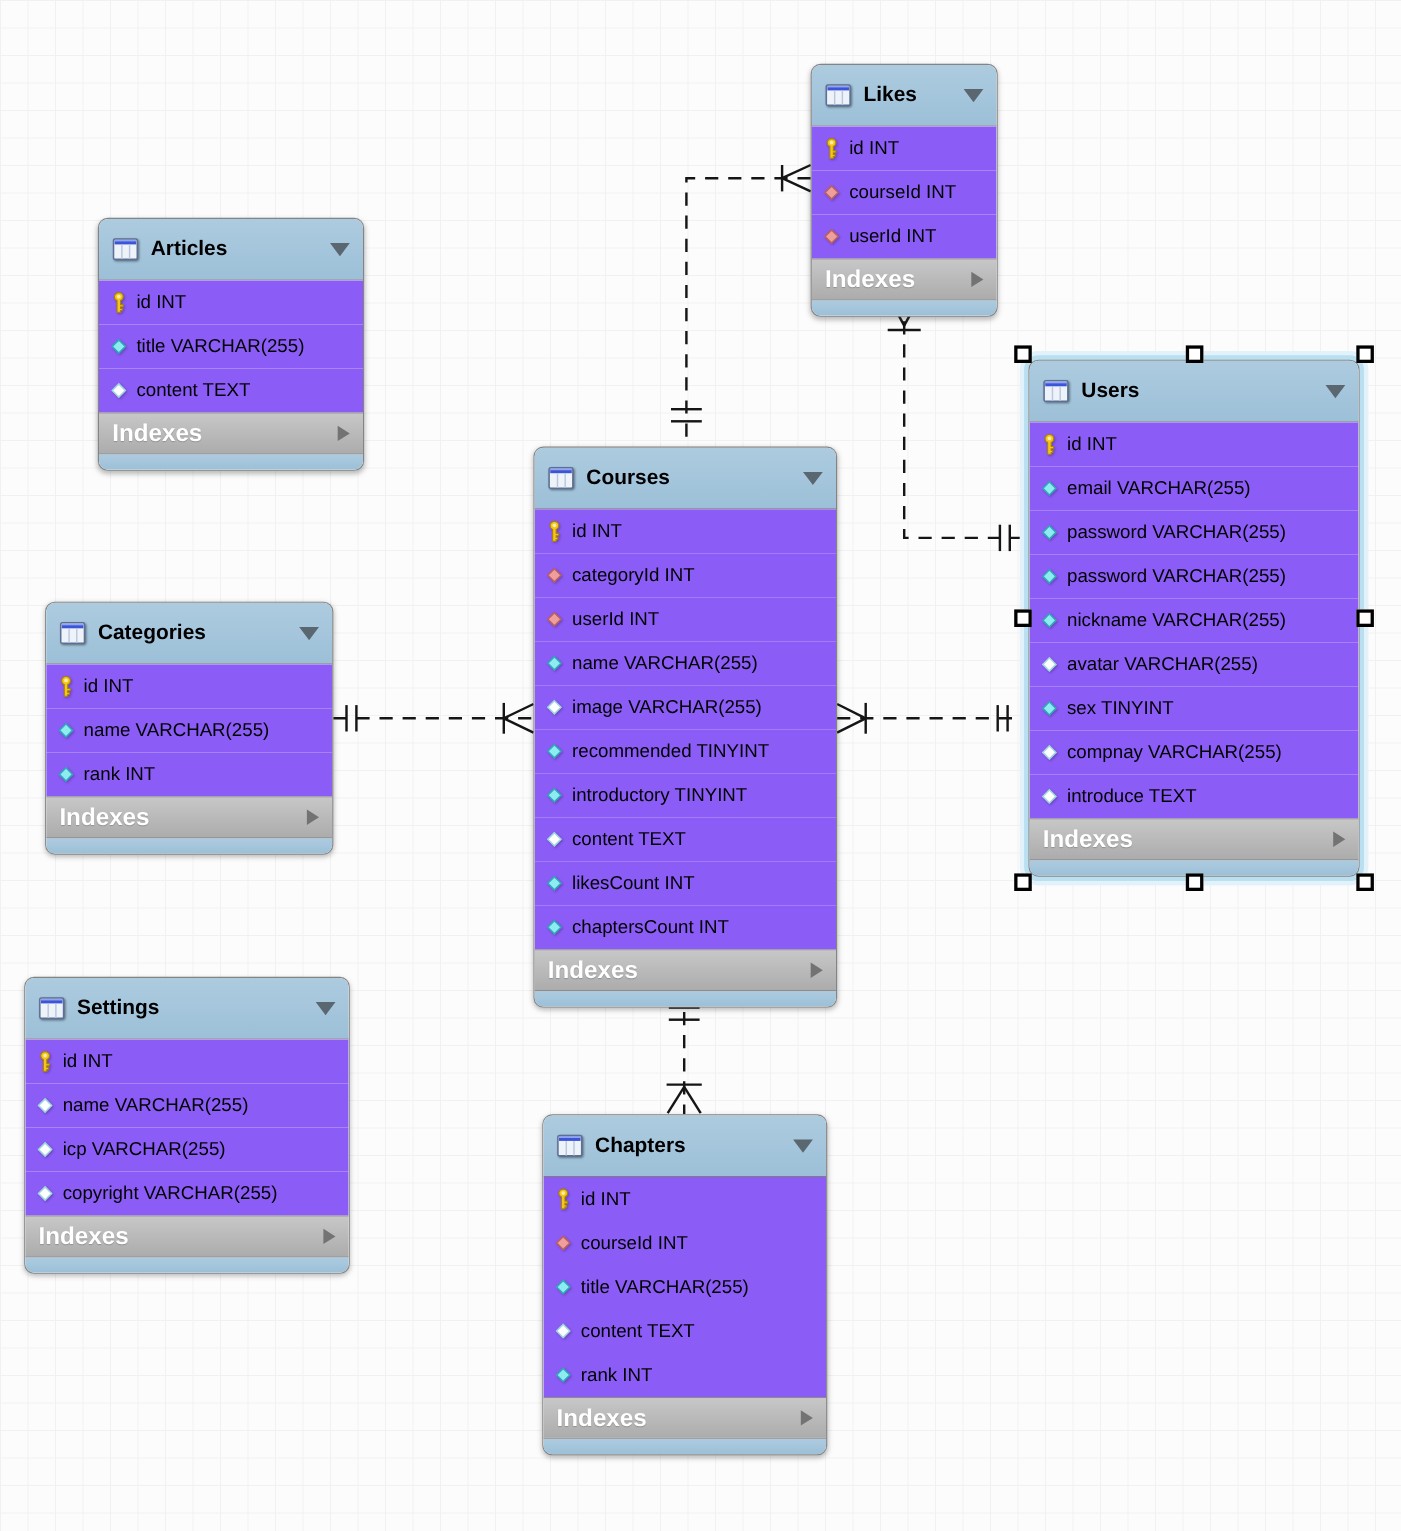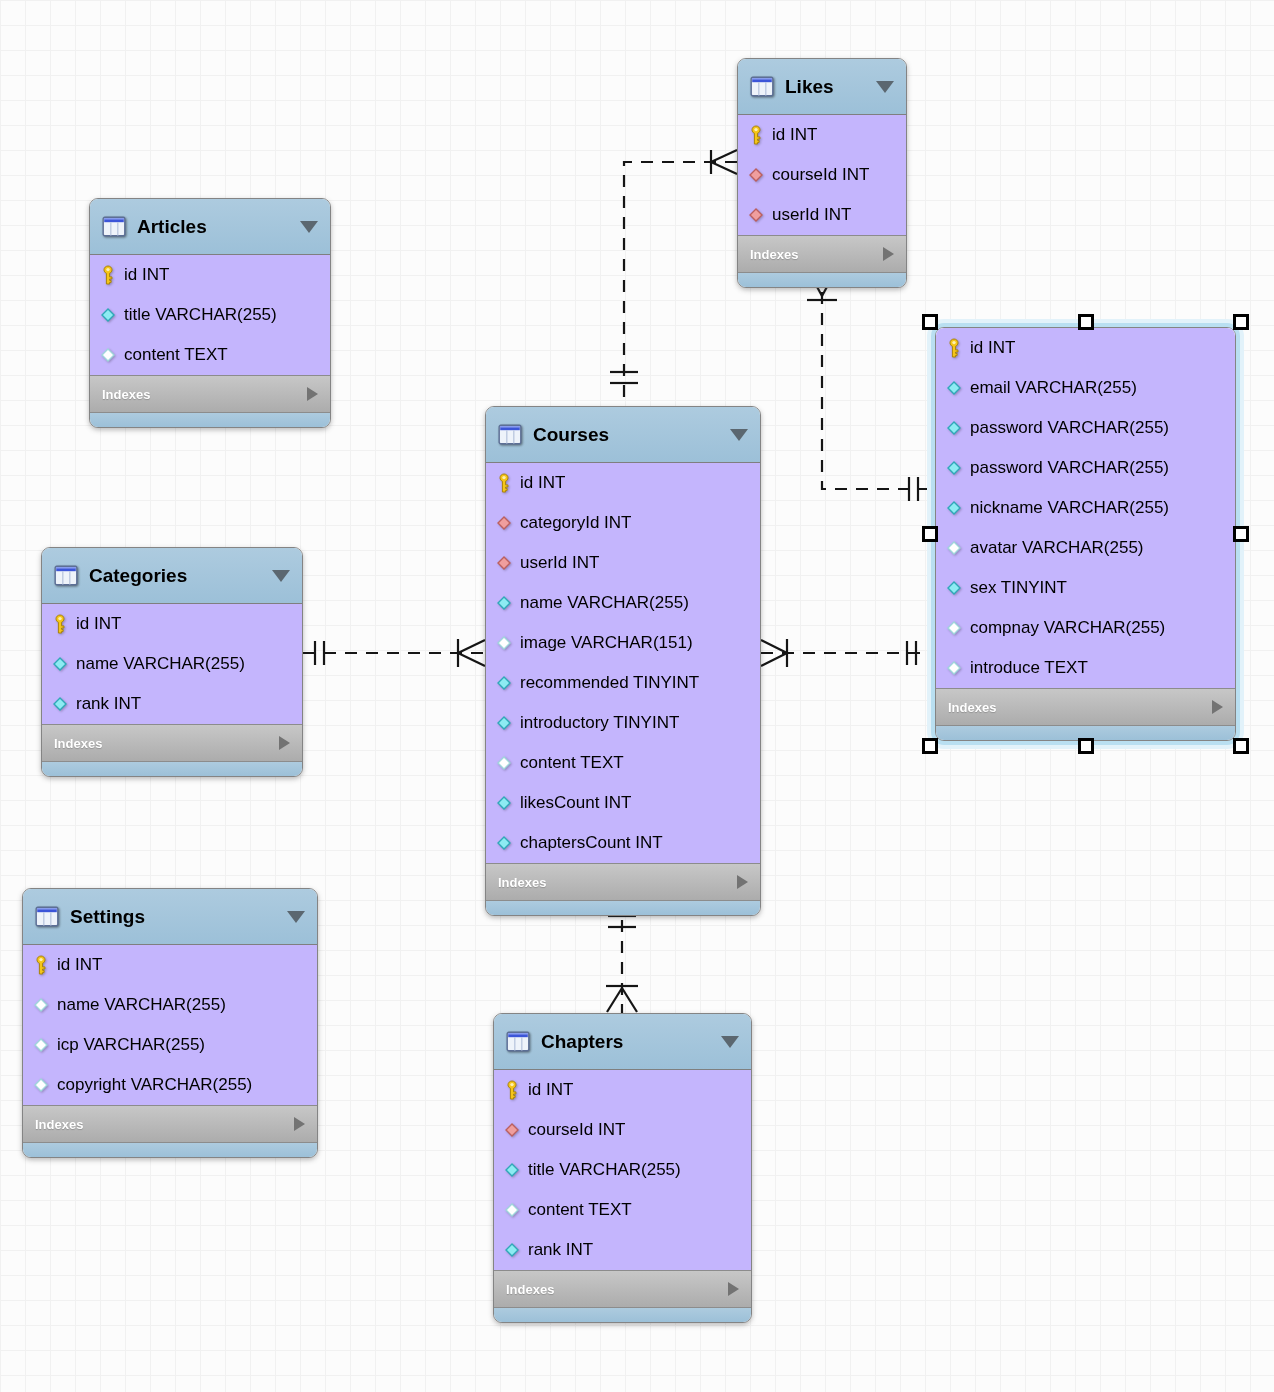--- a/index.html
+++ b/index.html
@@ -51,34 +51,34 @@
     border-left:9px solid transparent;
     border-right:9px solid transparent;
     border-top:12px solid #5b6770;
   }
   .t-body{background:#fff;}
   .t-row{
     height:40px;
     display:flex;align-items:center;
     padding:0 8px 0 10px;
     box-sizing:border-box;
-    background:#c4b5fd;
+    background:#8b5cf6;
   }
   .c-icon{width:16px;display:flex;justify-content:center;margin-right:8px;}
   .c-icon svg{filter:drop-shadow(1px 1px 1px rgba(0,0,0,.25));}
   .c-text{font-size:17px;color:#000;white-space:nowrap;}
   .t-indexes{
     height:37px;
     background:linear-gradient(#c7c7c7,#acacac);
     border-top:1px solid #8c8c8c;
     display:flex;align-items:center;
     padding:0 12px;
     box-sizing:border-box;
   }
-  .i-label{font-size:13px;font-weight:bold;color:#fff;text-shadow:0 1px 1px rgba(0,0,0,.2);}
+  .i-label{font-size:22px;font-weight:bold;color:#fff;text-shadow:0 1px 1px rgba(0,0,0,.2);}
   .i-arrow{
     margin-left:auto;
     width:0;height:0;
     border-top:7px solid transparent;
     border-bottom:7px solid transparent;
     border-left:11px solid #737373;
   }
   .t-footer{
     height:14px;
     background:linear-gradient(#adcbdf,#9cc0d8);
@@ -232,20 +232,33 @@
         </div>
         <div class="t-indexes">
           <span class="i-label">Indexes</span>
           <span class="i-arrow"></span>
         </div>
         <div class="t-footer"></div>
       </div>
     </div>
     <div class="tbl selected" style="left: 935px; top: 327px; width: 301px;">
       <div class="tbl-box">
+        <div class="t-header">
+          <span class="t-icon">
+            <svg width="25" height="22" viewBox="0 0 25 22">
+              <rect x="1.2" y="1.2" width="21.6" height="18.6" rx="1.5" fill="#eef3fa" stroke="#5c6f96" stroke-width="1.4"></rect>
+              <rect x="2.2" y="2.2" width="19.6" height="4" fill="#3c55d8"></rect>
+              <rect x="2.2" y="2.2" width="19.6" height="1.3" fill="#93a6f0"></rect>
+              <line x1="8.8" y1="6.2" x2="8.8" y2="19.4" stroke="#b9c6dd" stroke-width="1.3"></line>
+              <line x1="15.8" y1="6.2" x2="15.8" y2="19.4" stroke="#b9c6dd" stroke-width="1.3"></line>
+            </svg>
+          </span>
+          <span class="t-title">Users</span>
+          <span class="t-collapse"></span>
+        </div>
         <div class="t-body">
           <div class="t-row">
             <span class="c-icon">
               <svg width="14" height="20" viewBox="0 0 14 20">
                 <path d="M7 1C9.2 1 11 2.7 11 4.8 11 6.4 10 7.7 8.6 8.3L8.6 11.9 10.9 11.9 10.9 14 8.6 14 8.6 15.4 10.1 15.4 10.1 17.4 8.6 17.4 8.6 19 5.4 19 5.4 8.3C4 7.7 3 6.4 3 4.8 3 2.7 4.8 1 7 1Z" fill="#f5c519" stroke="#a8820a" stroke-width="1"></path>
                 <circle cx="7" cy="4.6" r="1.7" fill="#fdf0b0"></circle>
               </svg>
             </span>
             <span class="c-text">id INT</span>
           </div>
@@ -377,21 +390,21 @@
               </svg>
             </span>
             <span class="c-text">name VARCHAR(255)</span>
           </div>
           <div class="t-row">
             <span class="c-icon">
               <svg width="14" height="14" viewBox="0 0 14 14">
                 <polygon points="7,1 13,7 7,13 1,7" fill="#ffffff" stroke="#9fd6db" stroke-width="1.4"></polygon>
               </svg>
             </span>
-            <span class="c-text">image VARCHAR(151)</span>
+            <span class="c-text">image VARCHAR(255)</span>
           </div>
           <div class="t-row">
             <span class="c-icon">
               <svg width="14" height="14" viewBox="0 0 14 14">
                 <polygon points="7,1 13,7 7,13 1,7" fill="#8debf2" stroke="#2fa8b8" stroke-width="1.4"></polygon>
               </svg>
             </span>
             <span class="c-text">recommended TINYINT</span>
           </div>
           <div class="t-row">

